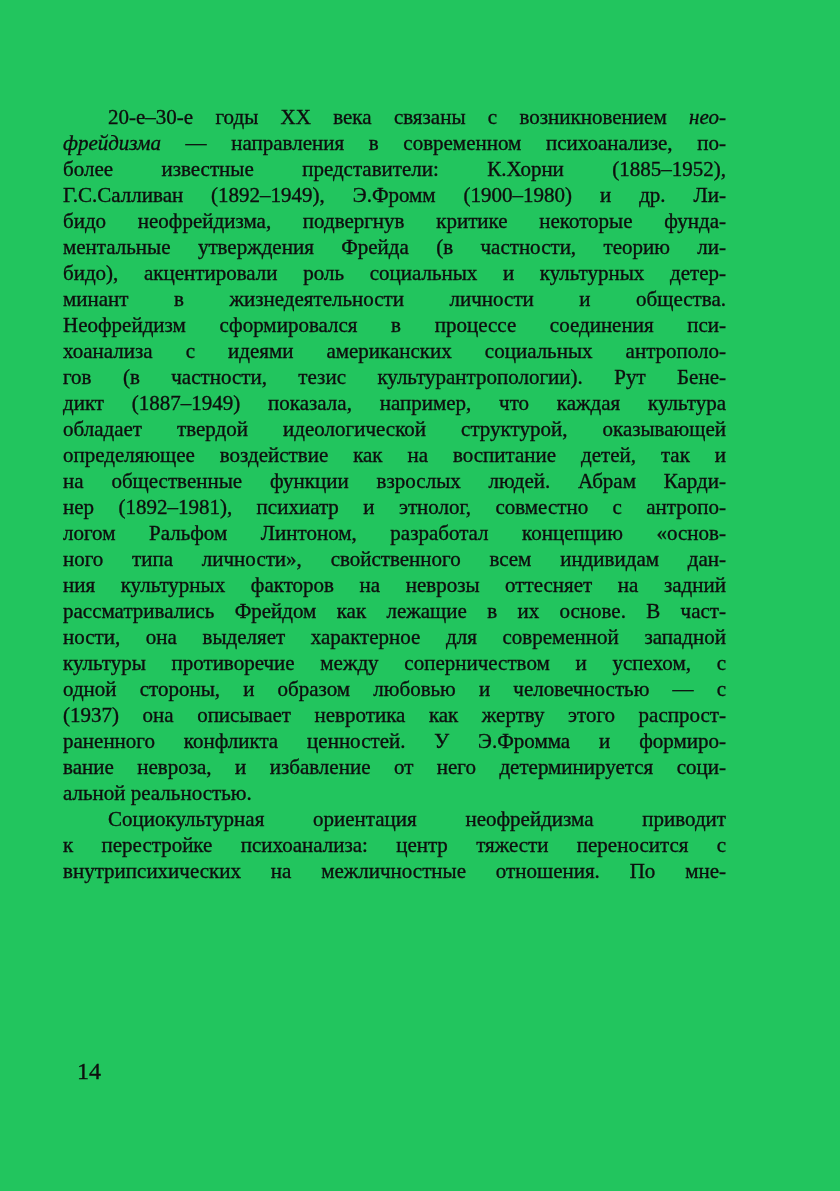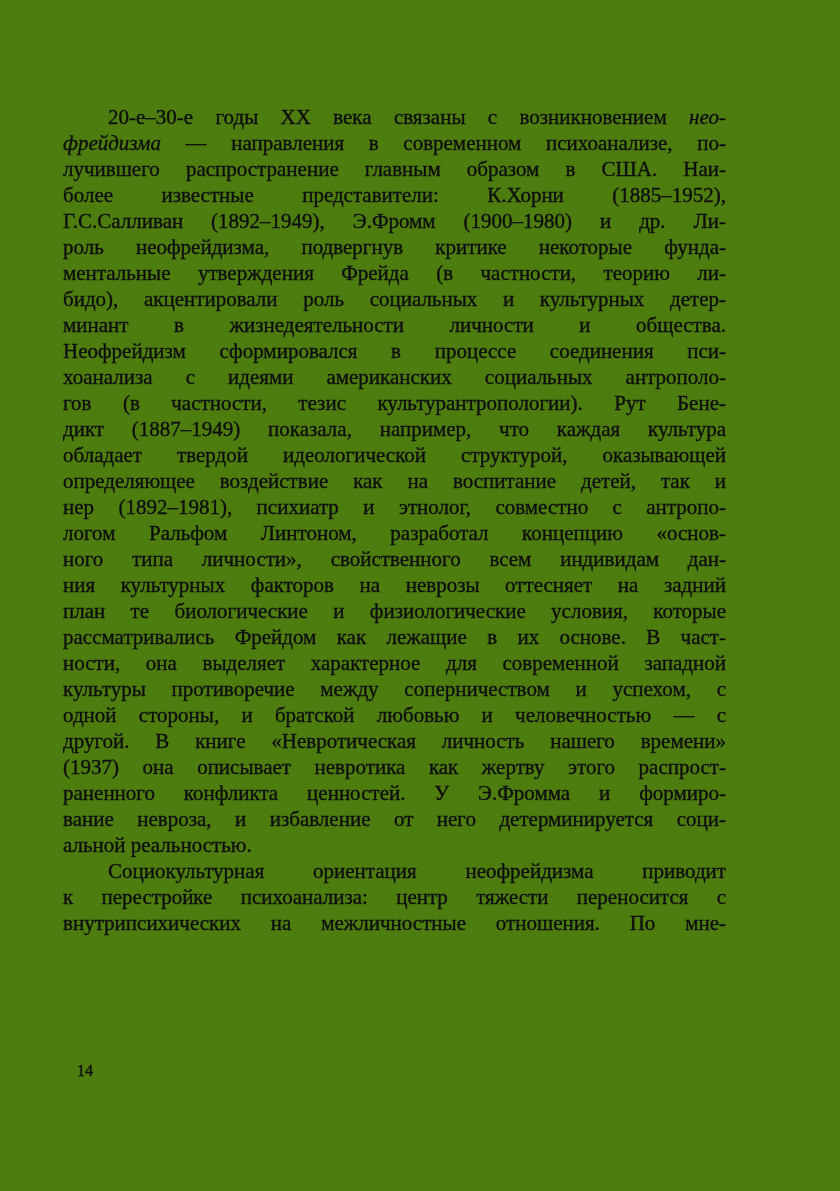--- a/index.html
+++ b/index.html
@@ -5,21 +5,21 @@
   html, body {
     margin: 0;
     padding: 0;
     background: #ffffff;
     font-family: "Liberation Serif", serif;
   }
   .page {
     position: relative;
     width: 840px;
     height: 1191px;
-    background: #4d7c0f;
+    background: #22c55e;
     color: #0e0e0e;
     overflow: hidden;
   }
   .text-block {
     position: absolute;
     left: 63px;
     top: 104px;
     width: 663px;
     font-size: 21px;
     line-height: 26px;
@@ -33,57 +33,55 @@
     white-space: normal;
     min-height: 26px;
   }
   .line.just { text-align-last: justify; }
   .line.indent { text-indent: 45px; }
   .it { font-style: italic; }
   .page-number {
     position: absolute;
     left: 77px;
     top: 1058px;
-    font-size: 16px;
+    font-size: 24px;
     line-height: 26px;
     color: #0e0e0e;
     -webkit-text-stroke: 0.35px #0e0e0e;
   }
 </style>
 </head>
 <body>
 
 <div class="page">
   <div class="text-block">
       <div class="paragraph">
         <div class="line just indent"><span>20-е–30-е годы XX века связаны с возникновением </span><span class="it">нео-</span></div>
         <div class="line just"><span class="it">фрейдизма</span><span> — направления в современном психоанализе, по-</span></div>
-        <div class="line just"><span>лучившего распространение главным образом в США. Наи-</span></div>
         <div class="line just"><span>более известные представители: К.Хорни (1885–1952),</span></div>
         <div class="line just"><span>Г.С.Салливан (1892–1949), Э.Фромм (1900–1980) и др. Ли-</span></div>
-        <div class="line just"><span>роль неофрейдизма, подвергнув критике некоторые фунда-</span></div>
+        <div class="line just"><span>бидо неофрейдизма, подвергнув критике некоторые фунда-</span></div>
         <div class="line just"><span>ментальные утверждения Фрейда (в частности, теорию ли-</span></div>
         <div class="line just"><span>бидо), акцентировали роль социальных и культурных детер-</span></div>
         <div class="line just"><span>минант в жизнедеятельности личности и общества.</span></div>
         <div class="line just"><span>Неофрейдизм сформировался в процессе соединения пси-</span></div>
         <div class="line just"><span>хоанализа с идеями американских социальных антрополо-</span></div>
         <div class="line just"><span>гов (в частности, тезис культурантропологии). Рут Бене-</span></div>
         <div class="line just"><span>дикт (1887–1949) показала, например, что каждая культура</span></div>
         <div class="line just"><span>обладает твердой идеологической структурой, оказывающей</span></div>
         <div class="line just"><span>определяющее воздействие как на воспитание детей, так и</span></div>
+        <div class="line just"><span>на общественные функции взрослых людей. Абрам Карди-</span></div>
         <div class="line just"><span>нер (1892–1981), психиатр и этнолог, совместно с антропо-</span></div>
         <div class="line just"><span>логом Ральфом Линтоном, разработал концепцию «основ-</span></div>
         <div class="line just"><span>ного типа личности», свойственного всем индивидам дан-</span></div>
         <div class="line just"><span>ния культурных факторов на неврозы оттесняет на задний</span></div>
-        <div class="line just"><span>план те биологические и физиологические условия, которые</span></div>
         <div class="line just"><span>рассматривались Фрейдом как лежащие в их основе. В част-</span></div>
         <div class="line just"><span>ности, она выделяет характерное для современной западной</span></div>
         <div class="line just"><span>культуры противоречие между соперничеством и успехом, с</span></div>
-        <div class="line just"><span>одной стороны, и братской любовью и человечностью — с</span></div>
-        <div class="line just"><span>другой. В книге «Невротическая личность нашего времени»</span></div>
+        <div class="line just"><span>одной стороны, и образом любовью и человечностью — с</span></div>
         <div class="line just"><span>(1937) она описывает невротика как жертву этого распрост-</span></div>
         <div class="line just"><span>раненного конфликта ценностей. У Э.Фромма и формиро-</span></div>
         <div class="line just"><span>вание невроза, и избавление от него детерминируется соци-</span></div>
         <div class="line"><span>альной реальностью.</span></div>
       </div>
       <div class="paragraph">
         <div class="line just indent"><span>Социокультурная ориентация неофрейдизма приводит</span></div>
         <div class="line just"><span>к перестройке психоанализа: центр тяжести переносится с</span></div>
         <div class="line just"><span>внутрипсихических на межличностные отношения. По мне-</span></div>
       </div>

